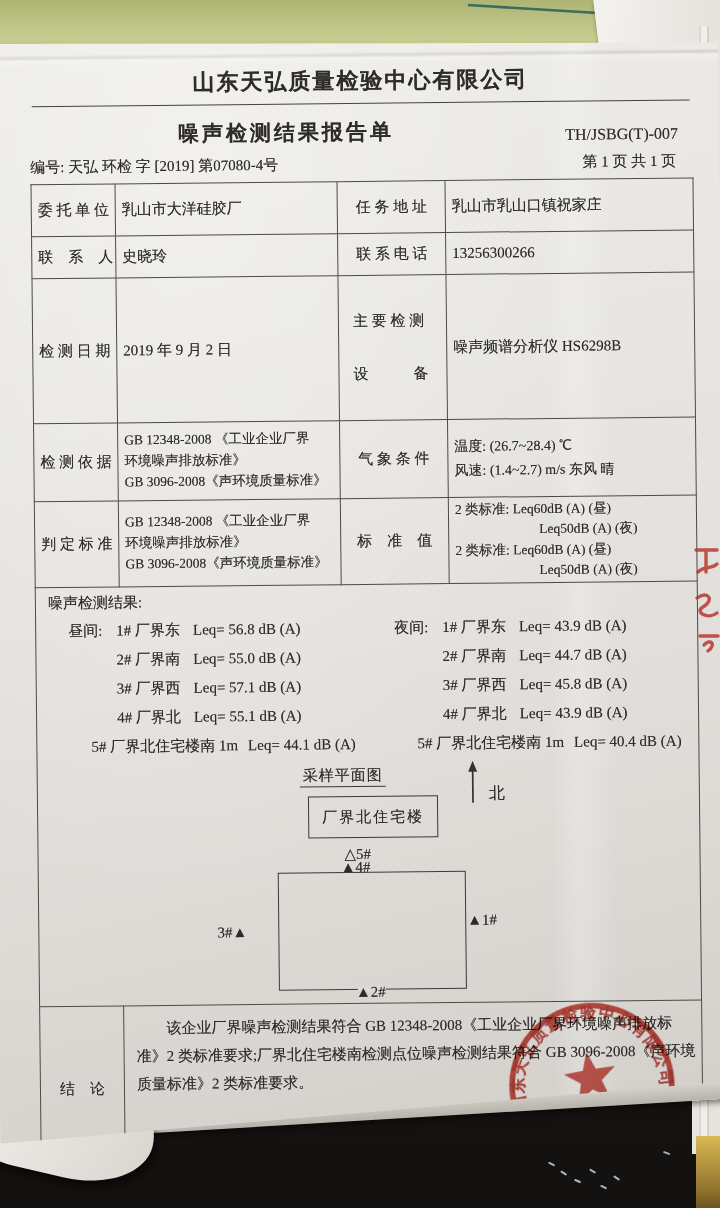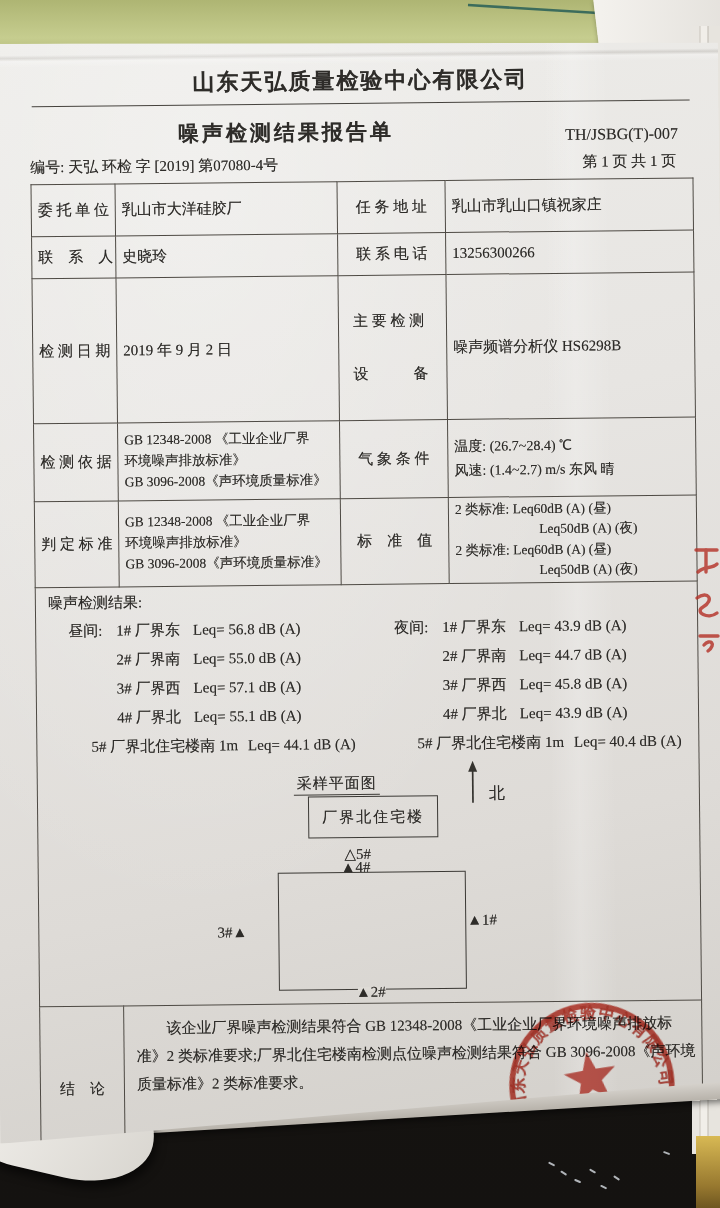--- a/index.html
+++ b/index.html
@@ -75,21 +75,21 @@
   .res-col-day{width:326px;flex:none;}
   .res-col-night{flex:1;}
   .res-line{display:flex;font-size:15px;margin-bottom:11px;line-height:18px;white-space:nowrap;}
   .res-prefix{width:48px;flex:none;}
   .res-point{margin-right:13px;}
   .res-line.l5{margin-left:22px;}
   .res-line.l5 .res-point{margin-right:10px;}
 
   
   .diagram{position:relative;height:237px;margin-top:2px;font-size:15px;}
-  .diag-title{position:absolute;left:252px;top:0;border-bottom:1.4px solid #3b3935;padding:0 3px 1px 3px;letter-spacing:1px;margin-top:8px;}
+  .diag-title{position:absolute;left:258px;top:0;border-bottom:1.4px solid #3b3935;padding:0 3px 1px 3px;letter-spacing:1px;}
   .north{position:absolute;left:424px;top:-4px;display:flex;align-items:flex-end;}
   .north-label{margin-left:9px;font-size:16px;}
   .bldg-box{position:absolute;left:266px;top:30px;width:128px;height:40px;border:1.3px solid #3b3935;
     display:flex;align-items:center;justify-content:center;letter-spacing:2px;}
   .p5{position:absolute;left:302px;top:79px;}
   .site-rect{position:absolute;left:235px;top:106px;width:186px;height:116px;border:1.3px solid #3b3935;}
   .gap-mask{position:absolute;left:78px;bottom:-2px;width:28px;height:4px;background:#dedbd6;}
   .p4{position:absolute;left:298px;top:93px;}
   .p1{position:absolute;left:424px;top:147px;}
   .p3{position:absolute;left:174px;top:157px;}

